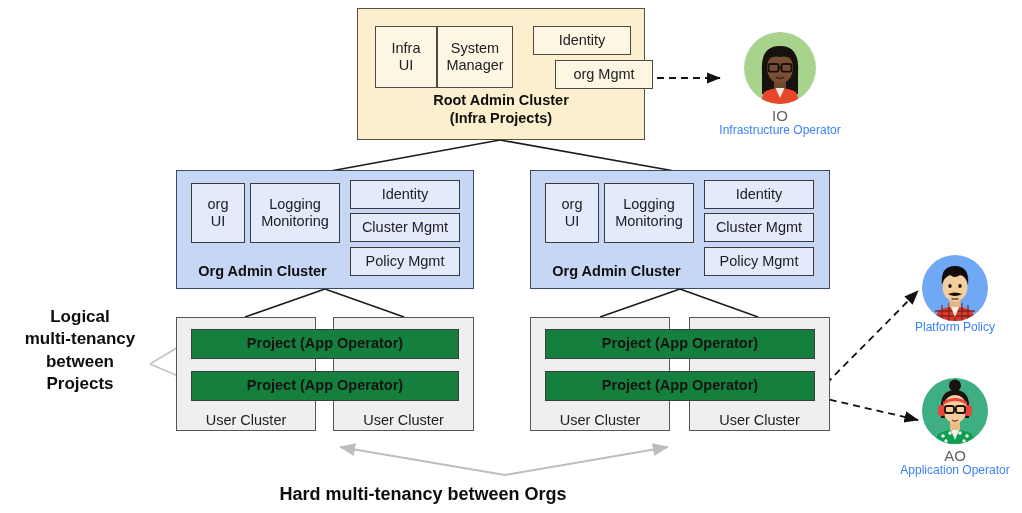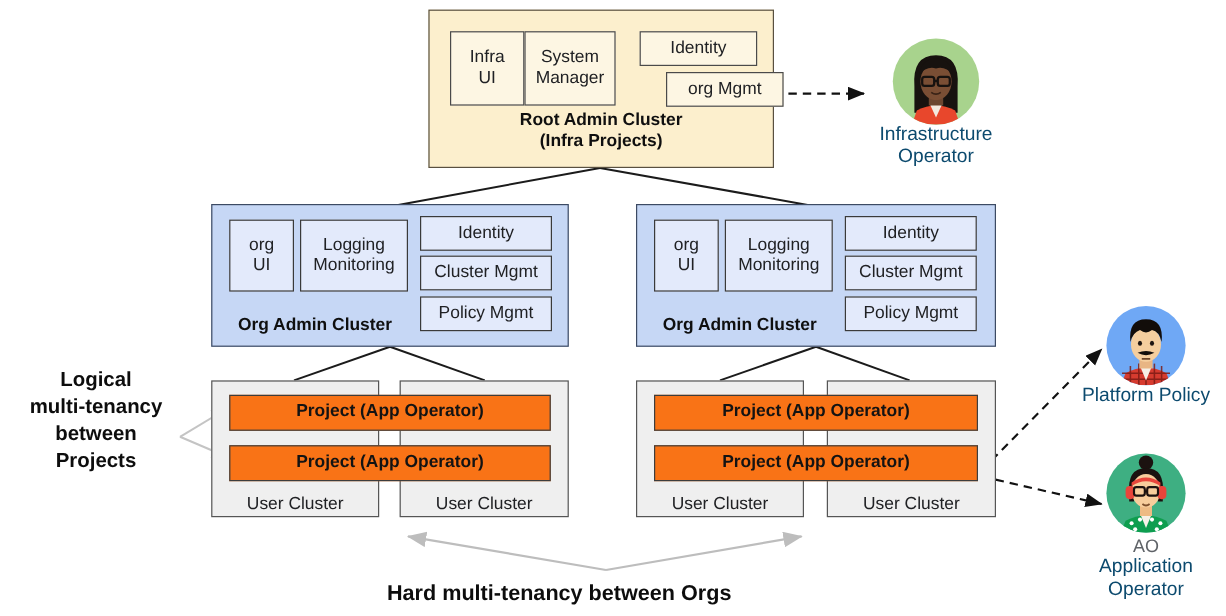--- a/index.html
+++ b/index.html
@@ -10,32 +10,32 @@
   svg.lines{position:absolute;left:0;top:0;width:1022px;height:513px;pointer-events:none;}
 
   
   .box{position:absolute;box-sizing:border-box;border:1.6px solid #444444;
        display:flex;align-items:center;justify-content:center;text-align:center;}
   .cluster-root{background:#FCEFCD;border-color:#595040;}
   .cluster-org{background:#C6D7F5;border-color:#3c4a63;}
   .cluster-user{background:#EFEFEF;border-color:#555555;}
   .mod-cream{background:#FDF6E3;border-color:#4a4a4a;}
   .mod-blue{background:#E3EAFB;border-color:#3a3a3a;}
-  .proj{background:#f97316;border-color:#3d3d3d;}
+  .proj{background:#15803d;border-color:#3d3d3d;}
 
   .t-reg{font-size:14.5px;color:#202124;line-height:1.15;font-weight:400;}
   .t-bold{font-size:14.5px;color:#131313;font-weight:700;line-height:1.2;}
   .cluster-title{position:absolute;text-align:center;font-weight:700;
        color:#0f0f0f;font-size:14.5px;line-height:1.22;}
 
   
   .persona{position:absolute;text-align:center;}
   .persona .ring{margin:0 auto;border-radius:50%;overflow:hidden;position:relative;}
   .persona .p-abbr{font-size:15px;color:#5f6368;margin-top:3px;line-height:1.15;}
-  .persona .p-role{font-size:16px;color:#0c4a6e;line-height:1.15;}
+  .persona .p-role{font-size:12px;color:#3b82f6;line-height:1.15;}
 
   .side-label{position:absolute;text-align:center;font-weight:700;
        font-size:17px;color:#0d0d0d;line-height:1.32;}
   .bottom-label{position:absolute;text-align:center;font-weight:700;
        font-size:18px;color:#0d0d0d;}
 </style>
 </head>
 <body>
 
 <div id="stage">
@@ -192,20 +192,21 @@
 
         <path d="M22,30 Q24,17 36,17 Q48,17 50,30 Q44,23 36,25 Q28,23 22,30 Z" fill="#17120f"></path>
 
         <rect x="24.5" y="32" width="10" height="7.6" rx="2" fill="none" stroke="#17120f" stroke-width="1.9"></rect>
         <rect x="37.5" y="32" width="10" height="7.6" rx="2" fill="none" stroke="#17120f" stroke-width="1.9"></rect>
         <path d="M34.5,35.5 L37.5,35.5" stroke="#17120f" stroke-width="1.9"></path>
 
         <path d="M32,45 Q36,48 40,45" stroke="#3a2317" stroke-width="1.5" fill="none"></path>
       </svg>
     </div>
+    <div class="p-abbr">IO</div>
     <div class="p-role">Infrastructure Operator</div>
   </div>
 
   <div class="persona" style="left:890px;top:255px;width:130px;">
     <div class="ring" style="width:66px;height:66px;background:#6FA8F5;">
       <svg viewBox="0 0 66 66" width="66" height="66">
 
         <path d="M16,56 Q33,47 50,56 L54,66 L12,66 Z" fill="#D63B2F"></path>
         <g stroke="#7d1c14" stroke-width="1.3" opacity="0.85">
           <path d="M20,50 L20,66"></path>
@@ -271,15 +272,15 @@
     </div>
     <div class="p-abbr">AO</div>
     <div class="p-role">Application Operator</div>
   </div>
 
   <div class="side-label" style="left:10px;top:306px;width:140px;white-space:pre-line;text-align:center;">Logical
 multi-tenancy
 between
 Projects</div>
 
-  <div class="bottom-label" style="left:0;top:484px;width:846px;padding-left:43px;">Hard multi-tenancy between Orgs</div>
+  <div class="bottom-label" style="left:0;top:484px;width:846px;">Hard multi-tenancy between Orgs</div>
 
 </div>
 
 </body></html>

